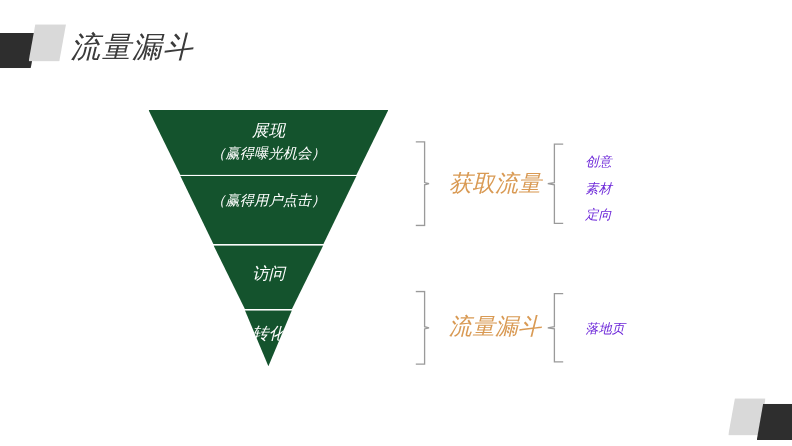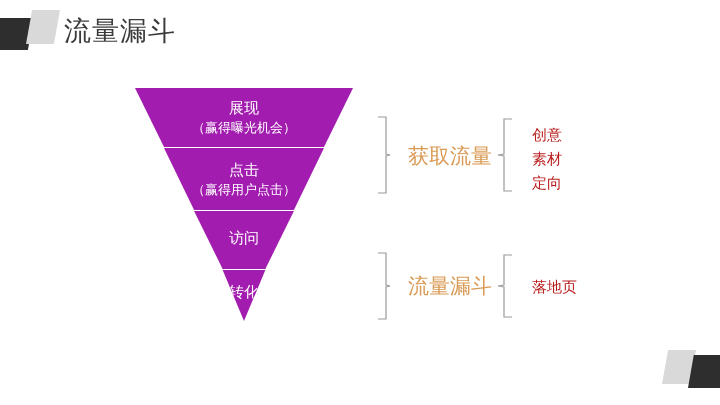--- a/index.html
+++ b/index.html
@@ -9,24 +9,25 @@
   body {
     width: 720px;
     height: 405px;
     background: #ffffff;
     font-family: "Liberation Sans", "DejaVu Sans", sans-serif;
     overflow: hidden;
     position: relative;
   }
   #slide {
     position: absolute;
-    left: 0; top: 0;
+    left: 0; top: 12px;
     width: 720px;
     height: 391px;
     background: #ffffff;
+    font-style: italic;
   }
 
   
   .deco {
     position: absolute;
   }
   .deco-dark-tl {
     left: 0px; top: 18px;
     width: 34px; height: 32px;
     background: #2e2e2e;
@@ -73,21 +74,21 @@
     position: absolute;
     left: 135px;
     top: 88px;
     width: 218px;
     height: 233px;
   }
   .seg {
     position: absolute;
     left: 0;
     width: 218px;
-    background: #a21caf;
+    background: #14532d;
     color: #ffffff;
     text-align: center;
     box-sizing: border-box;
   }
   .seg .lines {
     position: absolute;
     left: 0;
     width: 100%;
     text-align: center;
     white-space: nowrap;
@@ -130,22 +131,22 @@
   
   .grp-label {
     position: absolute;
     color: #d99a54;
     font-size: 21px;
     line-height: 21px;
     white-space: nowrap;
   }
   .stack-label {
     position: absolute;
-    color: #b91c1c;
-    font-size: 15px;
+    color: #6d28d9;
+    font-size: 12px;
     line-height: 24px;
     white-space: nowrap;
   }
 </style>
 </head>
 <body>
 
 <div id="slide">
 
   <div class="deco deco-dark-tl"></div>
@@ -159,21 +160,20 @@
 
     <div class="seg" id="seg1">
       <div class="lines">
         <div class="l1">展现</div>
         <div class="l2">（赢得曝光机会）</div>
       </div>
     </div>
 
     <div class="seg" id="seg2">
       <div class="lines">
-        <div class="l1">点击</div>
         <div class="l2">（赢得用户点击）</div>
       </div>
     </div>
 
     <div class="seg" id="seg3">
       <div class="lines">
         <div class="l1">访问</div>
       </div>
     </div>
 

